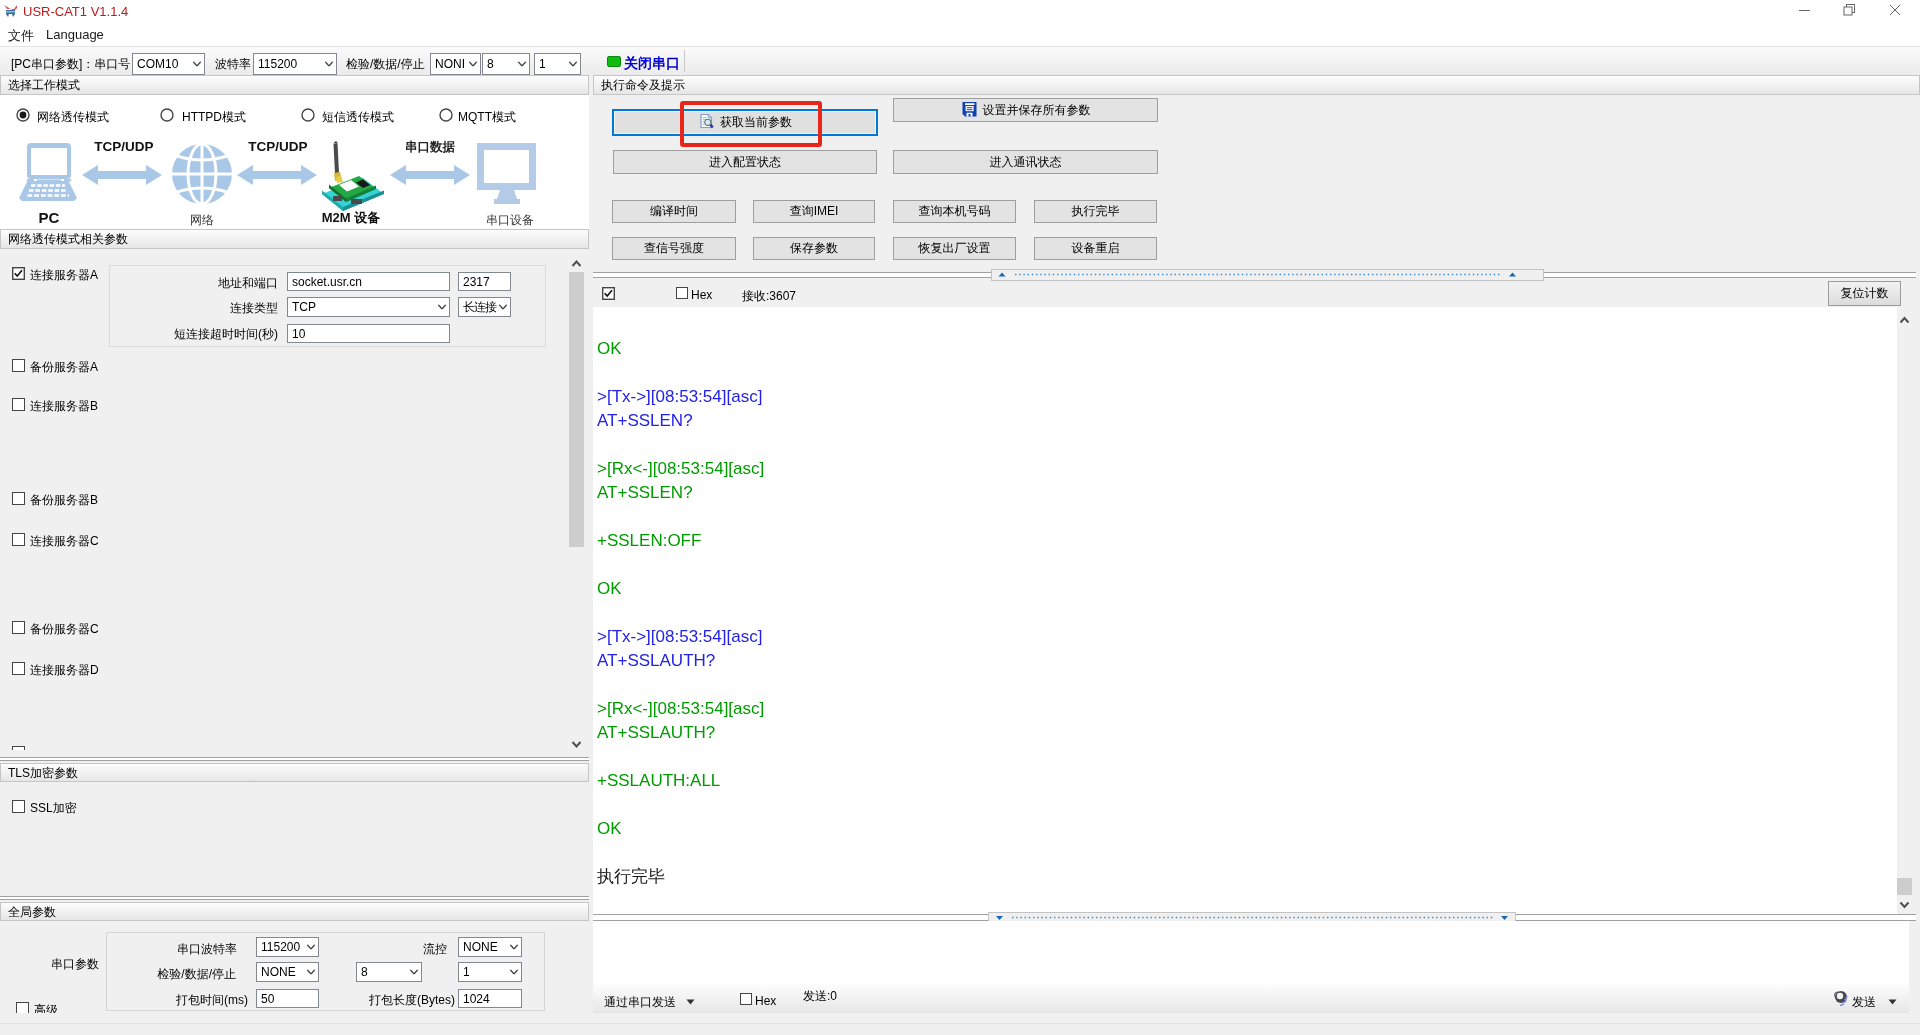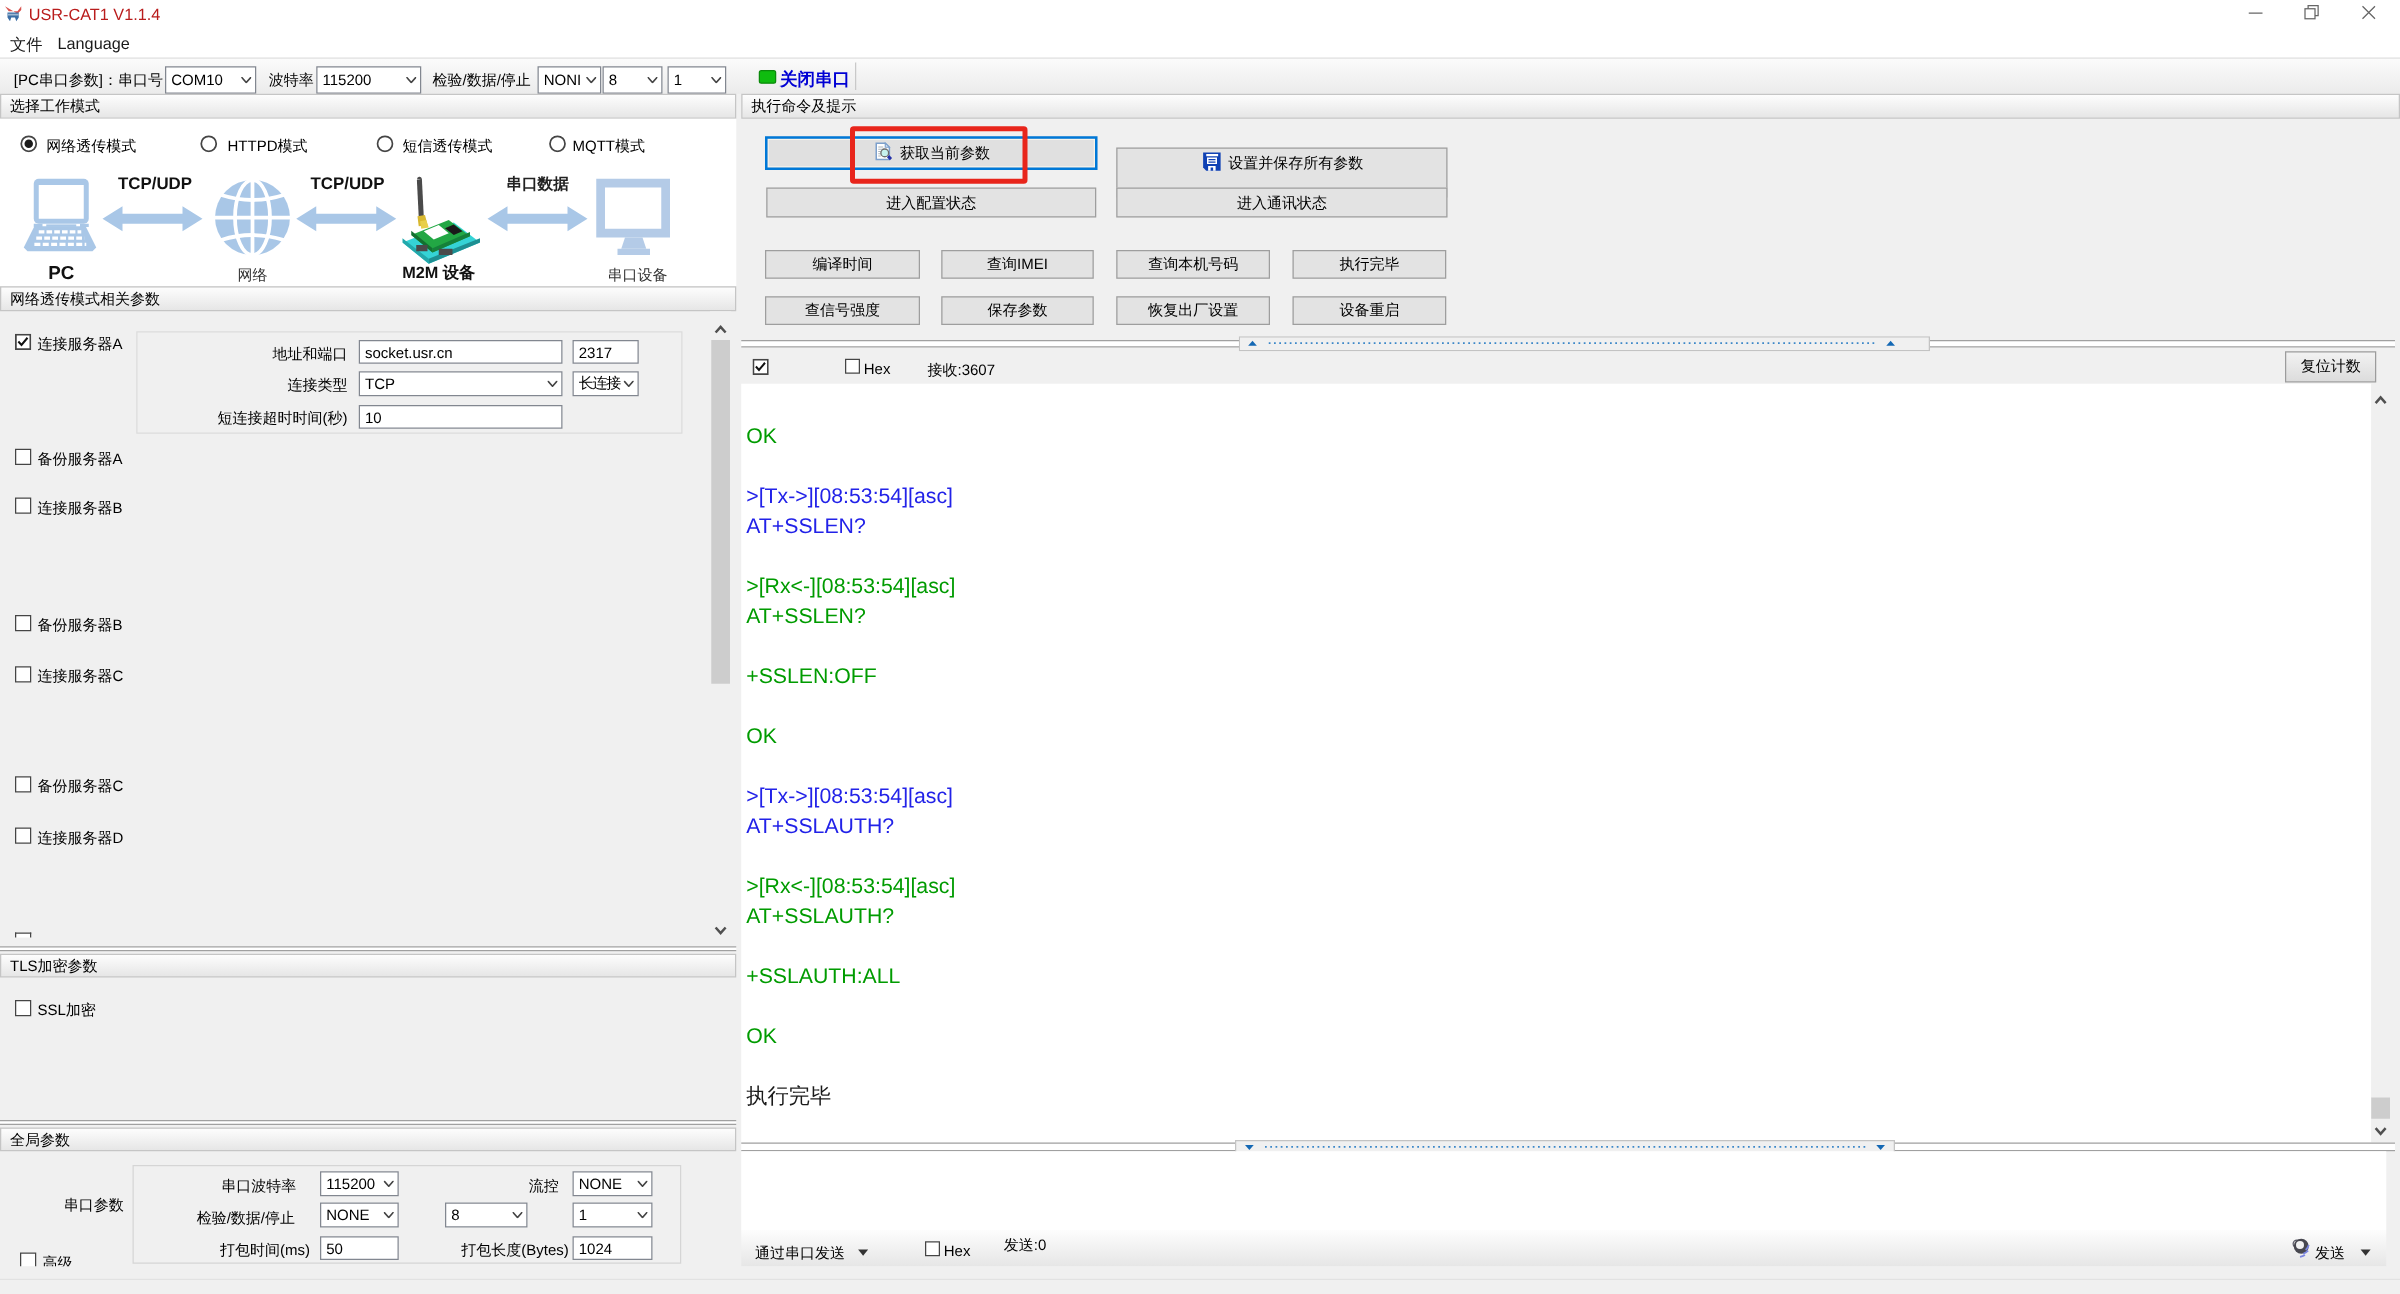--- a/index.html
+++ b/index.html
@@ -279,21 +279,21 @@
       <g stroke="#aab4bc" stroke-width="0.9">
         <line x1="4.6" y1="4.6" x2="8.6" y2="4.6"></line>
         <line x1="4.6" y1="6.4" x2="9.4" y2="6.4"></line>
         <line x1="4.6" y1="8.2" x2="6.6" y2="8.2"></line>
         <line x1="4.6" y1="10" x2="6.6" y2="10"></line>
         <line x1="4.6" y1="11.8" x2="6.6" y2="11.8"></line>
       </g>
       <circle cx="9.8" cy="9.3" r="3.1" fill="#c6f2ee" stroke="#6e6e6e" stroke-width="1.1"></circle>
       <line x1="12.4" y1="11.9" x2="14.8" y2="14.3" stroke="#2430a8" stroke-width="2.4"></line>
     </svg>获取当前参数</div>
-<div class="abs btn" style="left:893px;top:118px;width:265px;height:40px;line-height:22px;">
+<div class="abs btn" style="left:893px;top:98px;width:265px;height:24px;line-height:22px;">
   <svg style="display:inline-block;vertical-align:-4px;margin-right:5px;" width="17" height="17" viewBox="0 0 17 17">
       <path d="M1.5 1 L15.5 1 L15.5 15.5 L4 15.5 L1.5 13 Z" fill="#0f41b4"></path>
       <rect x="4" y="2.2" width="9.5" height="1.8" fill="#fff"></rect>
       <rect x="4.6" y="5" width="8" height="5.2" fill="#fff"></rect>
       <rect x="5.8" y="6.2" width="5.6" height="1" fill="#0f41b4"></rect>
       <rect x="5.8" y="8.2" width="5.6" height="1" fill="#0f41b4"></rect>
       <path d="M5.5 11.8 L11.5 11.8 L11.5 15.5 L9.5 15.5 L9.5 13 L7.5 13 L7.5 15.5 L5.5 15.5 Z" fill="#fff"></path>
     </svg>设置并保存所有参数</div>
 <div class="abs btn" style="left:613px;top:150px;width:264px;height:24px;line-height:22px;">进入配置状态</div>
 <div class="abs btn" style="left:893px;top:150px;width:265px;height:24px;line-height:22px;">进入通讯状态</div>

